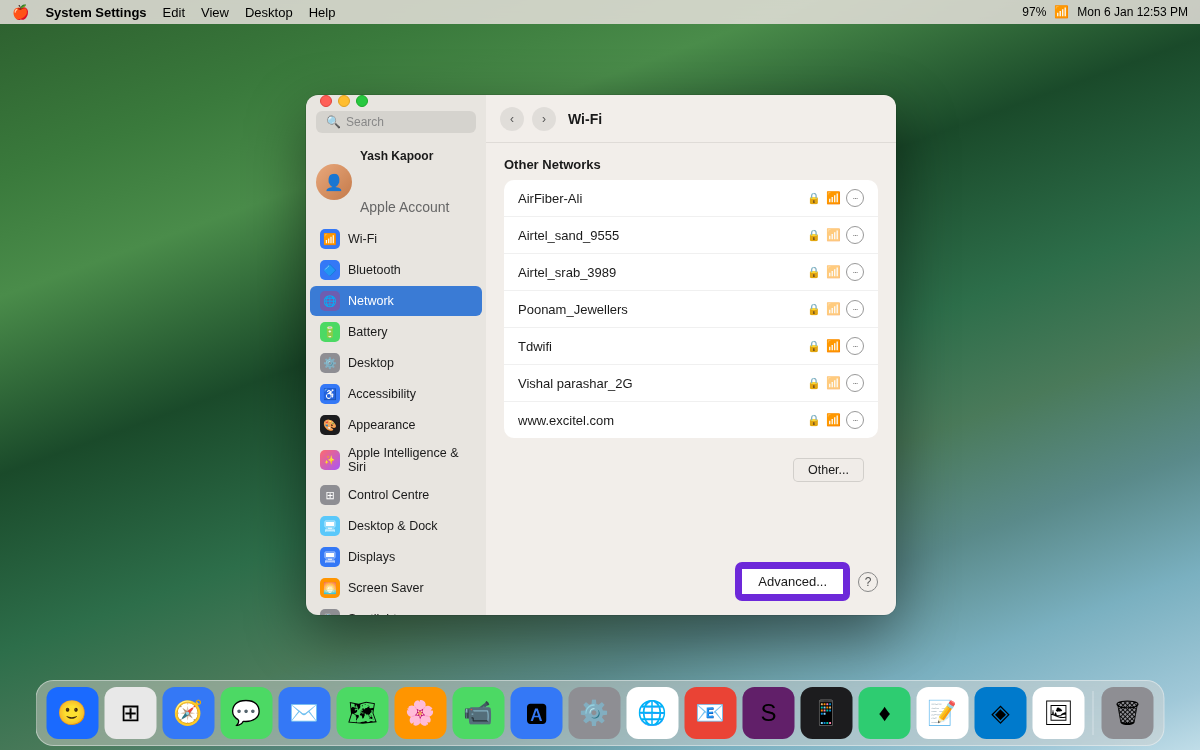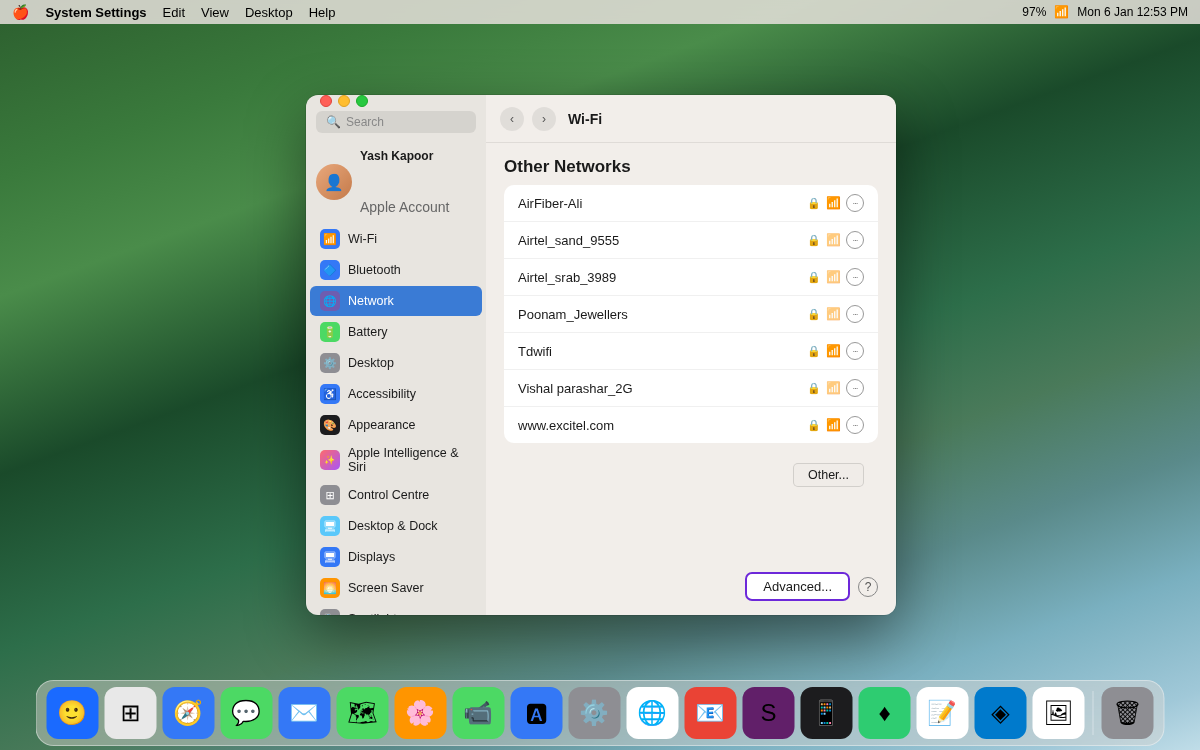--- a/index.html
+++ b/index.html
@@ -230,21 +230,21 @@
 
     .main-scroll {
       flex: 1;
       overflow-y: auto;
       padding: 14px 18px;
     }
     .main-scroll::-webkit-scrollbar { width: 6px; }
     .main-scroll::-webkit-scrollbar-thumb { background: rgba(0,0,0,0.2); border-radius: 3px; }
 
     .section-title {
-      font-size: 17px;
+      font-size: 13px;
       font-weight: 600;
       color: #1a1a1a;
       margin-bottom: 8px;
     }
 
     .network-list {
       background: white;
       border-radius: 10px;
       overflow: hidden;
       margin-bottom: 14px;
@@ -342,21 +342,21 @@
 
     .bottom-actions {
       display: flex;
       align-items: center;
       justify-content: flex-end;
       padding: 10px 18px 14px;
       gap: 8px;
     }
     .advanced-btn {
       background: white;
-      border: 2px solid #6d28d9;
+      border: 7px solid #6d28d9;
       border-radius: 7px;
       padding: 5px 16px;
       font-size: 13px;
       cursor: pointer;
       color: #1a1a1a;
       font-weight: 400;
     }
     .help-btn {
       width: 20px;
       height: 20px;

